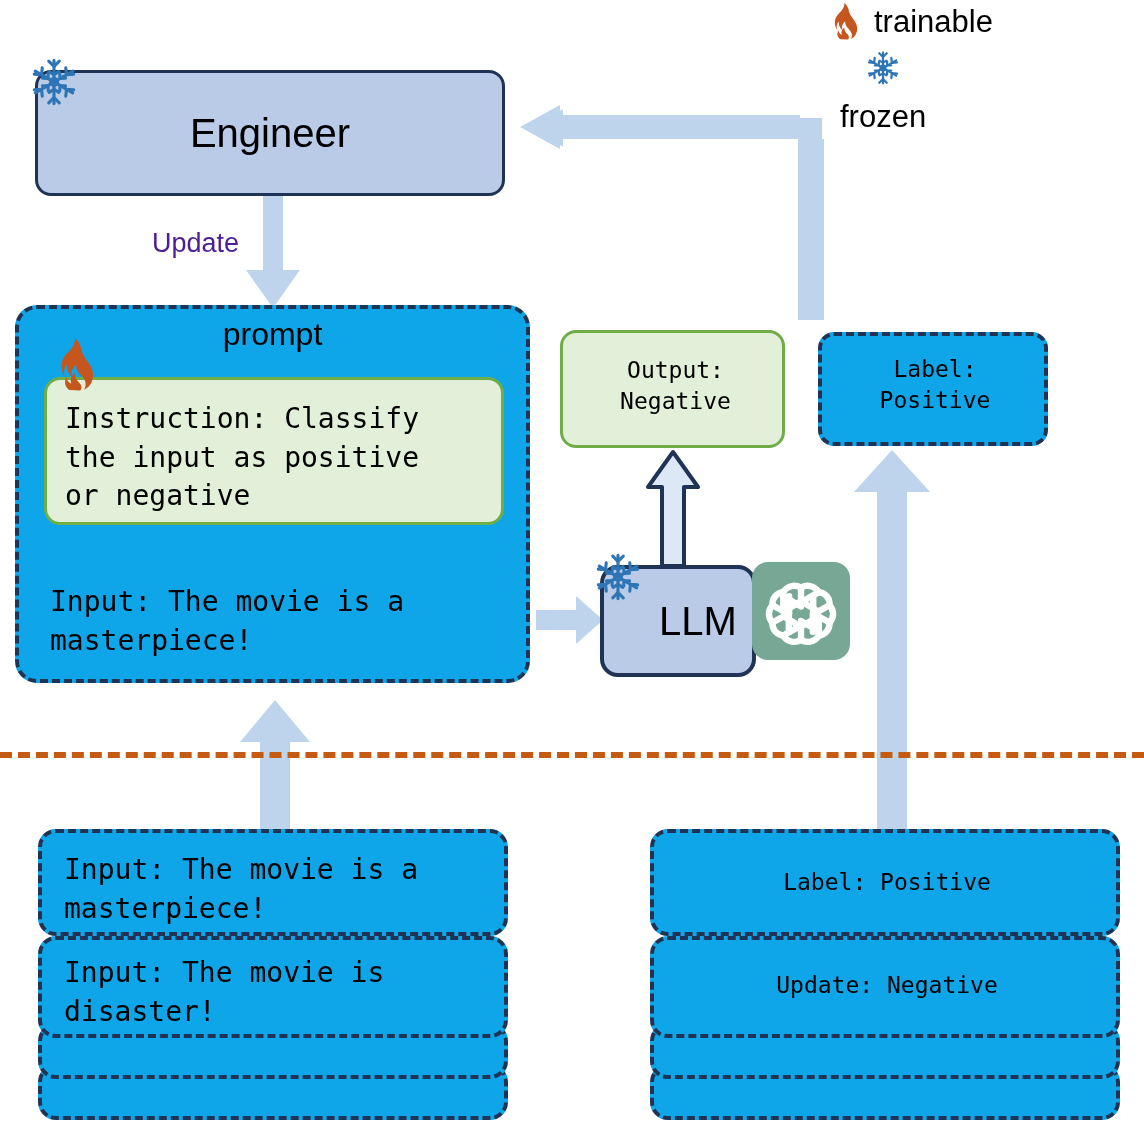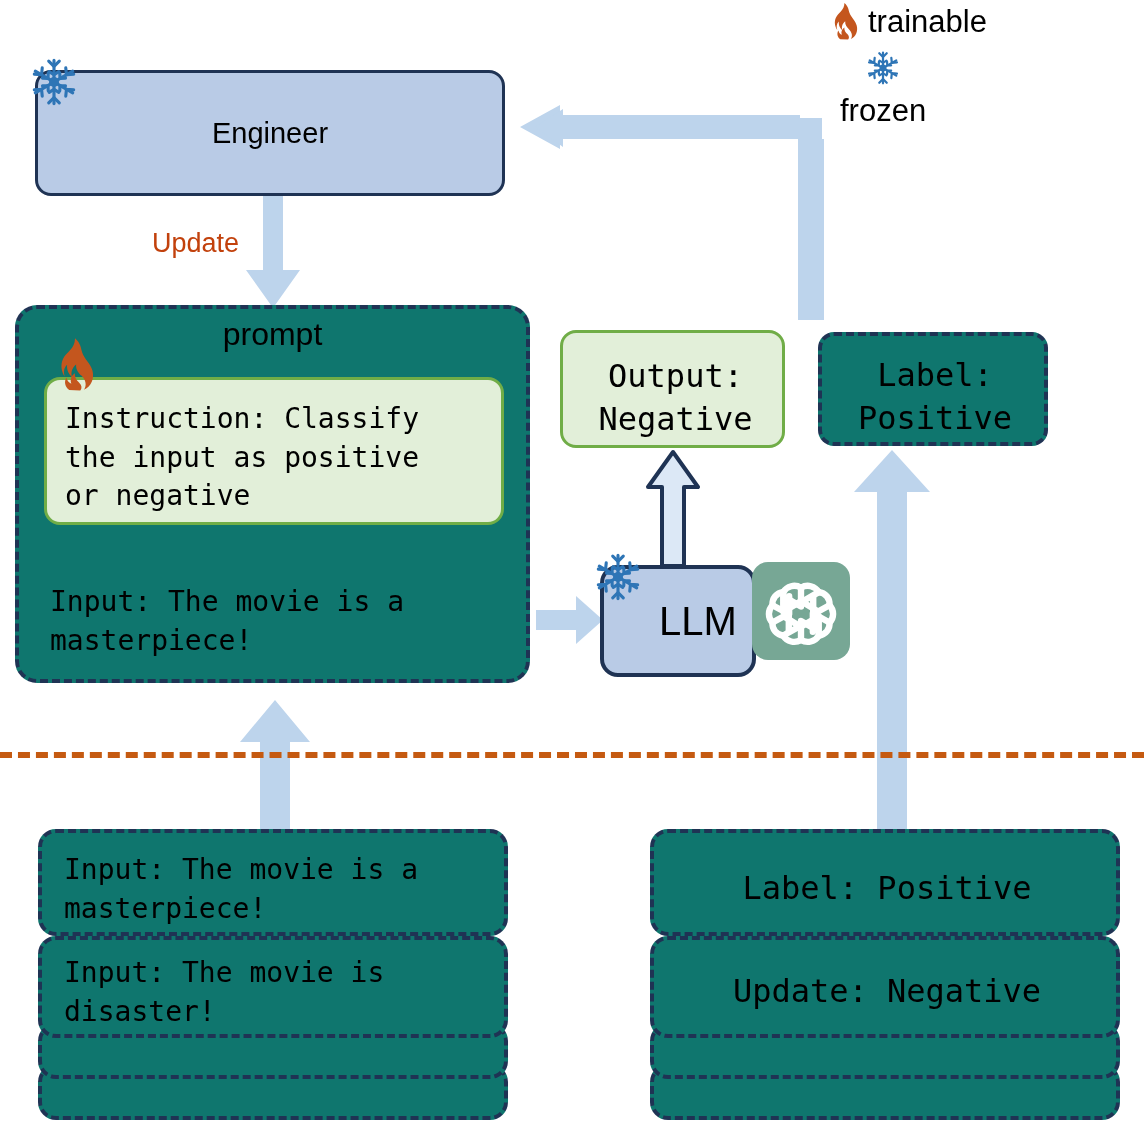--- a/index.html
+++ b/index.html
@@ -16,21 +16,21 @@
     height: 1127px;
     background: #ffffff;
     overflow: hidden;
   }
 
   
   .legend-row {
     position: absolute;
     display: flex;
     align-items: center;
-    gap: 8px;
+    gap: 14px;
   }
   .legend-text {
     font-family: "Liberation Sans", sans-serif;
     font-size: 31px;
     color: #000000;
     line-height: 1;
     white-space: nowrap;
   }
   .legend-ico { width: 34px; height: 38px; display:block; }
 
@@ -40,27 +40,27 @@
     background: #b9cbe6;
     border: 3px solid #1f3354;
     border-radius: 16px;
     box-sizing: border-box;
     display: flex;
     align-items: center;
     justify-content: center;
   }
   .engineer-label {
     font-family: "Liberation Sans", sans-serif;
-    font-size: 29px;
+    font-size: 40px;
     color: #000000;
     line-height: 1;
   }
   .box-dashed {
     position: absolute;
-    background: #0f766e;
+    background: #0ea5e9;
     border: 4px dashed #1f3354;
     border-radius: 22px;
     box-sizing: border-box;
   }
   .box-green {
     position: absolute;
     background: #e2efd9;
     border: 3px solid #70ad47;
     border-radius: 16px;
     box-sizing: border-box;
@@ -85,39 +85,39 @@
   
   .mono {
     font-family: "DejaVu Sans Mono", "Liberation Mono", monospace;
     font-size: 28px;
     line-height: 1.38;
     color: #000000;
     white-space: pre-wrap;
   }
   .mono-center {
     font-family: "DejaVu Sans Mono", "Liberation Mono", monospace;
-    font-size: 32px;
+    font-size: 23px;
     line-height: 1.34;
     color: #000000;
     text-align: center;
     white-space: pre-wrap;
   }
   .prompt-title {
     position: absolute;
     font-family: "Liberation Sans", sans-serif;
     font-size: 32px;
     color: #000000;
     line-height: 1;
     text-align: center;
   }
   .update-label {
     position: absolute;
     font-family: "Liberation Sans", sans-serif;
     font-size: 27px;
-    color: #c2410c;
+    color: #4c1d95;
     line-height: 1;
   }
 
   
   .arrow-svg { position: absolute; overflow: visible; }
   .divider {
     position: absolute;
     height: 0;
     border-top: 6px dashed #c55a11;
   }

